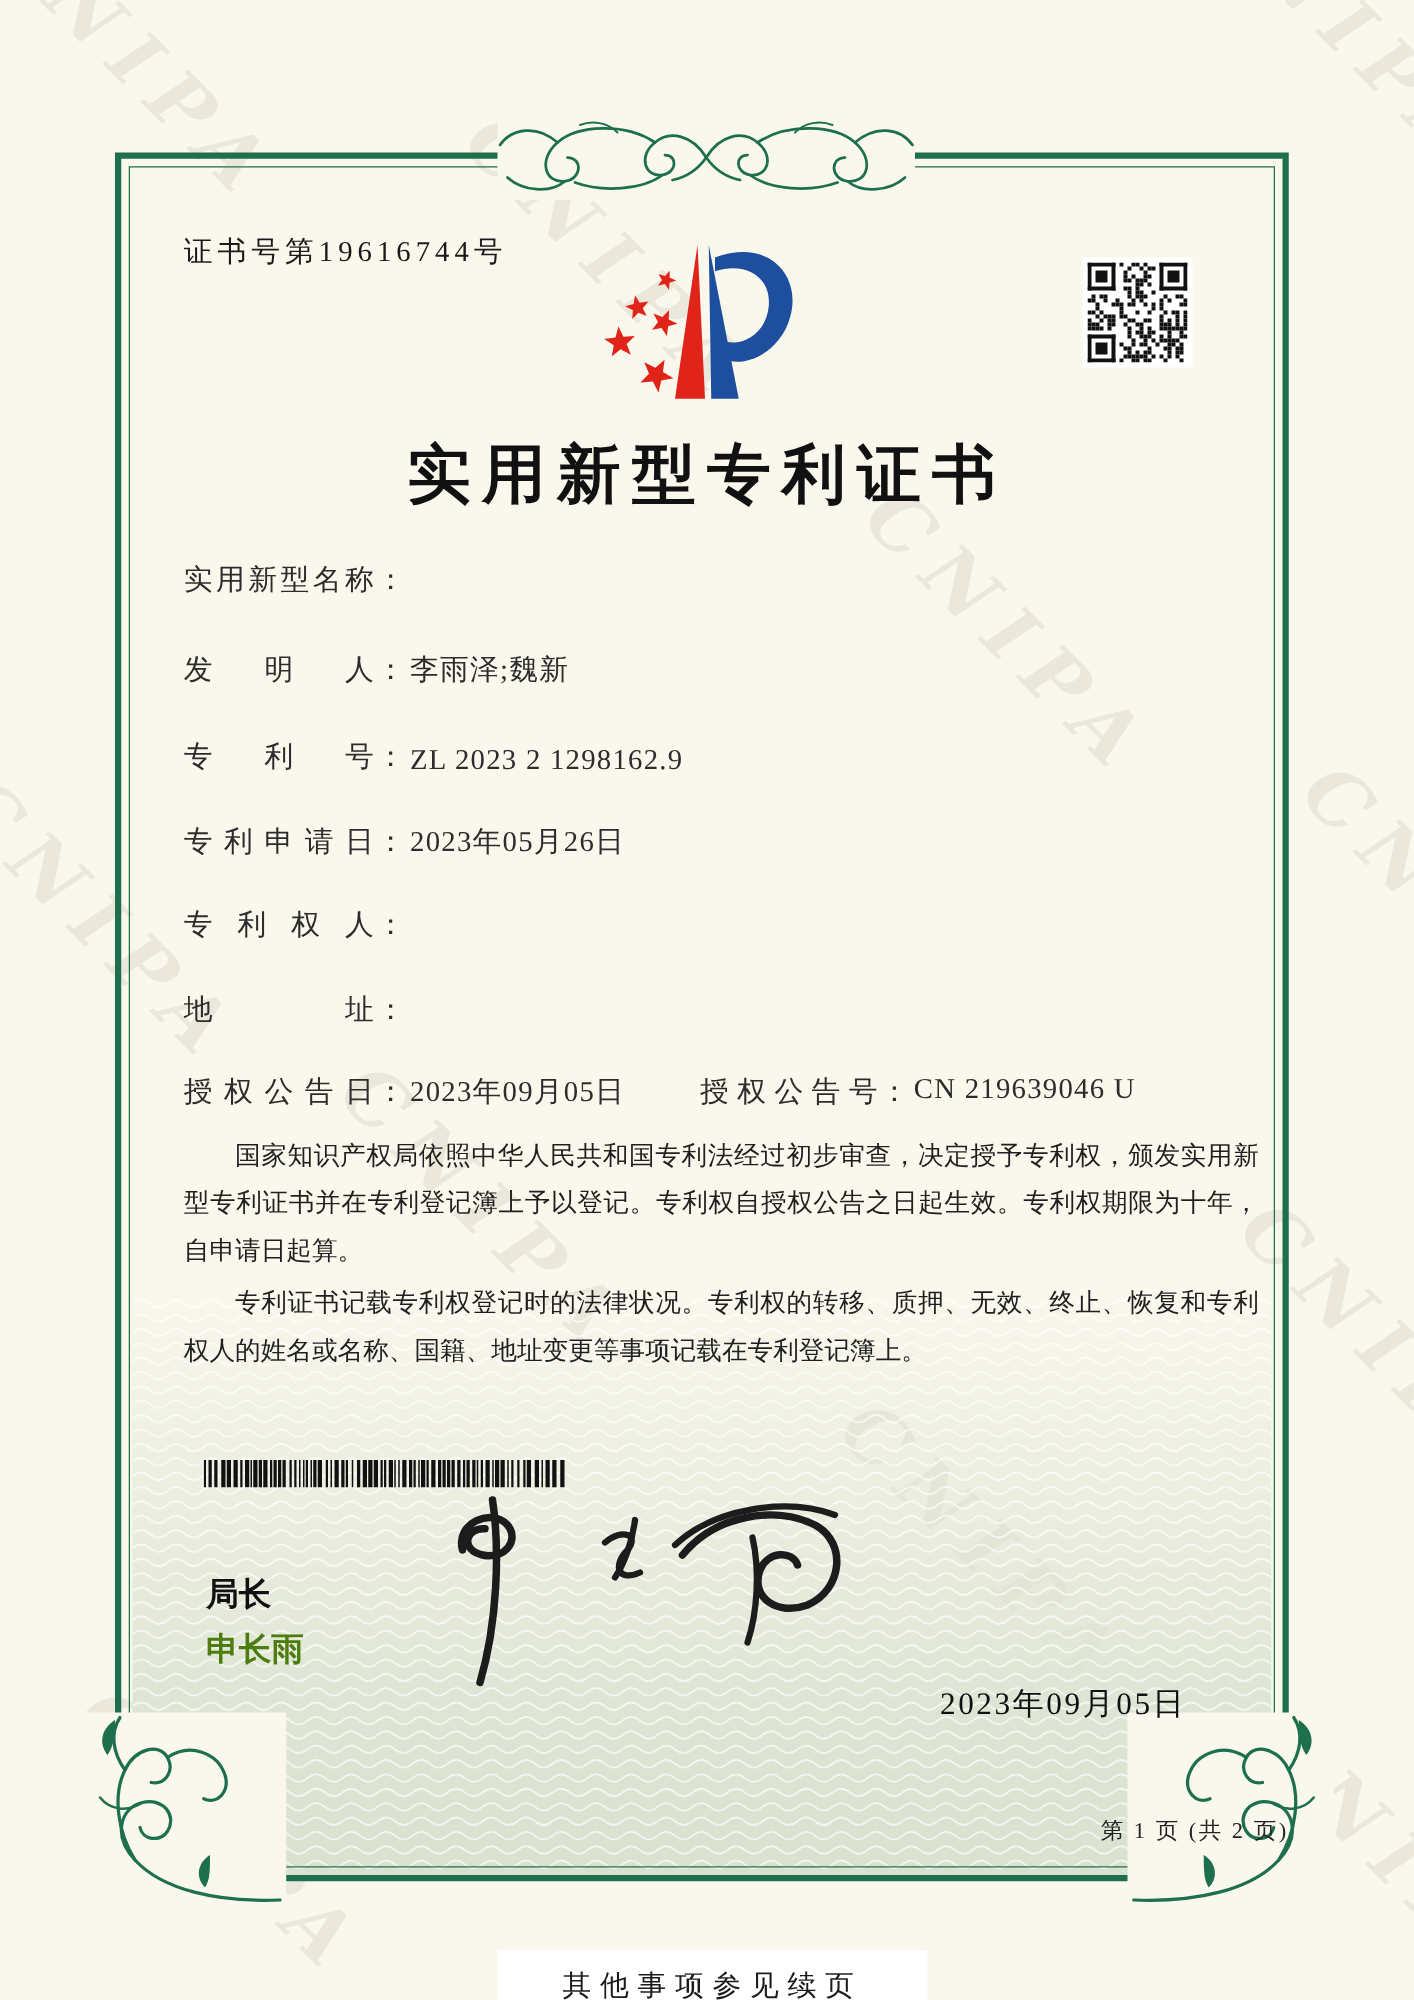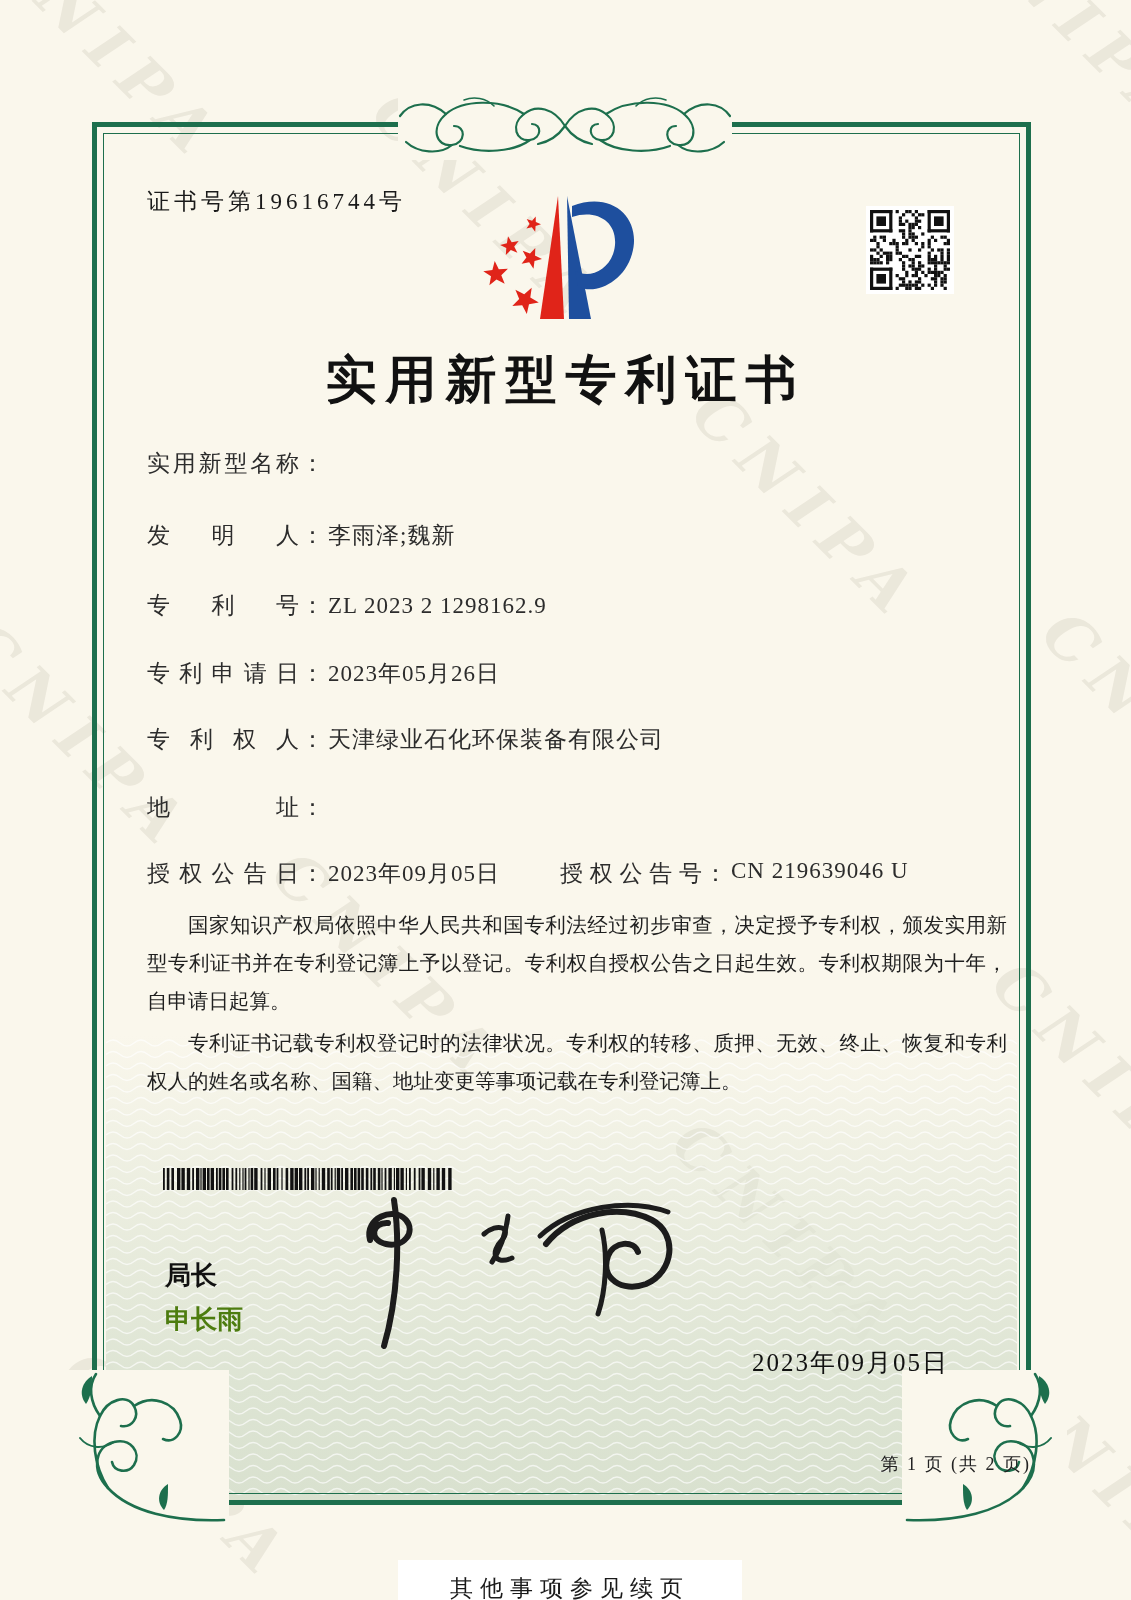--- a/index.html
+++ b/index.html
@@ -17,21 +17,21 @@
   #wave-zone{left:106px;top:1035px;width:911px;height:467px;
      background:linear-gradient(to bottom, rgba(222,229,212,0) 0%, rgba(222,229,212,0.45) 30%, #dde4d3 75%, #d9e1cf 100%);}
   #wave-zone svg{position:absolute;left:0;top:0;}
   
   #cert-no{left:147px;top:186px;font-size:23px;letter-spacing:4px;color:#1a1a1a;}
   #logo{left:478px;top:184px;width:172px;height:148px;}
   #qr{left:866px;top:206px;width:80px;height:80px;background:#fff;padding:4px;}
   #title{left:0;top:346px;width:1131px;text-align:center;font-size:51px;font-weight:bold;
          letter-spacing:9px;color:#111;}
   
-  .field-row{position:absolute;left:147px;display:flex;align-items:center;font-size:23px;color:#2c2c2c;}
+  .field-row{position:absolute;left:147px;display:flex;align-items:flex-end;font-size:23px;color:#2c2c2c;}
   .flabel{display:inline-block;width:152px;text-align:justify;text-align-last:justify;}
   .fcolon{display:inline-block;margin:0 4px 0 2px;}
   .fvalue{display:inline-block;white-space:nowrap;letter-spacing:1px;}
   #grant-no{position:absolute;left:560px;top:858px;display:flex;font-size:23px;color:#2c2c2c;}
   #grant-no .flabel{width:142px;}
   
   .law-par{position:absolute;left:147px;width:860px;font-size:20.5px;line-height:38px;
            text-indent:2em;text-align:justify;color:#1f1f1f;}
   #par1{top:906px;}
   #par2{top:1024px;}
@@ -350,21 +350,20 @@
   <span class="fvalue">ZL 2023 2 1298162.9</span>
 </div>
 <div class="field-row" style="top:658px">
   <span class="flabel">专利申请日</span>
     <span class="fcolon">：</span>
   <span class="fvalue">2023年05月26日</span>
 </div>
 <div class="field-row" style="top:724px">
   <span class="flabel">专利权人</span>
     <span class="fcolon">：</span>
-  <span class="fvalue">天津绿业石化环保装备有限公司</span>
 </div>
 <div class="field-row" style="top:792px">
   <span class="flabel">地址</span>
     <span class="fcolon">：</span>
 </div>
 <div class="field-row" style="top:858px">
   <span class="flabel">授权公告日</span>
     <span class="fcolon">：</span>
   <span class="fvalue">2023年09月05日</span>
 </div>

